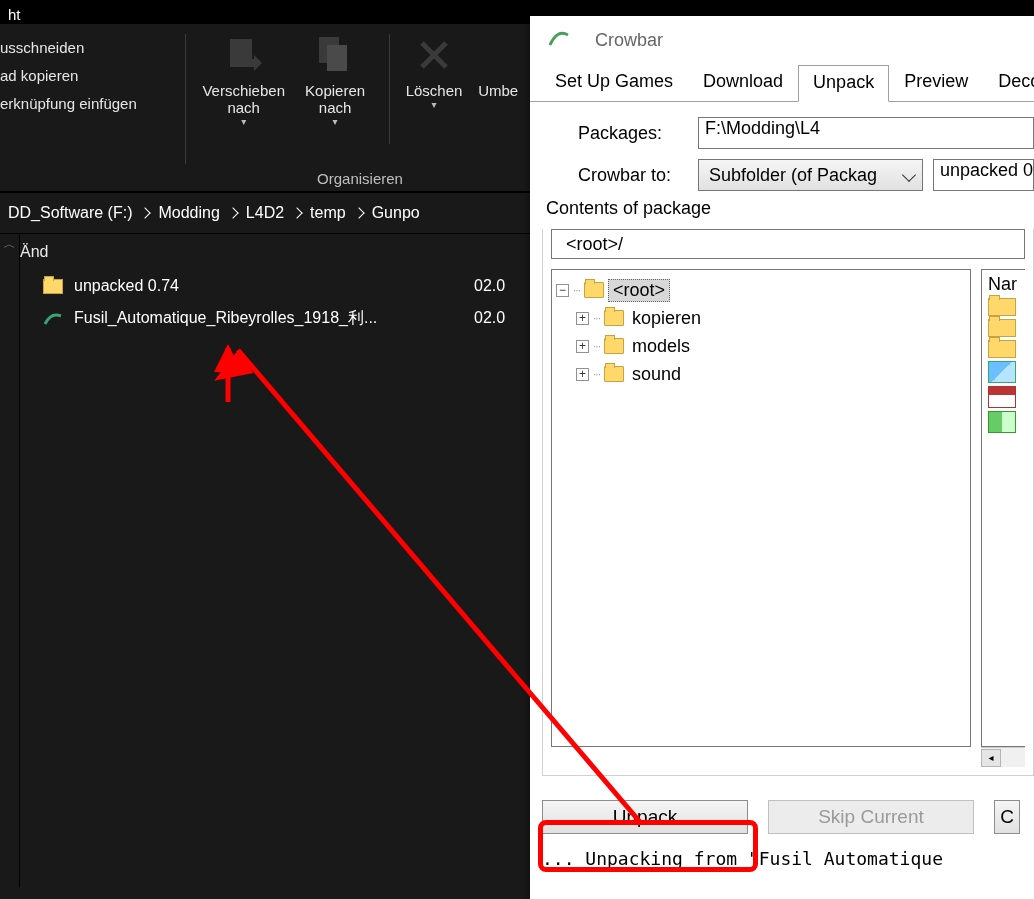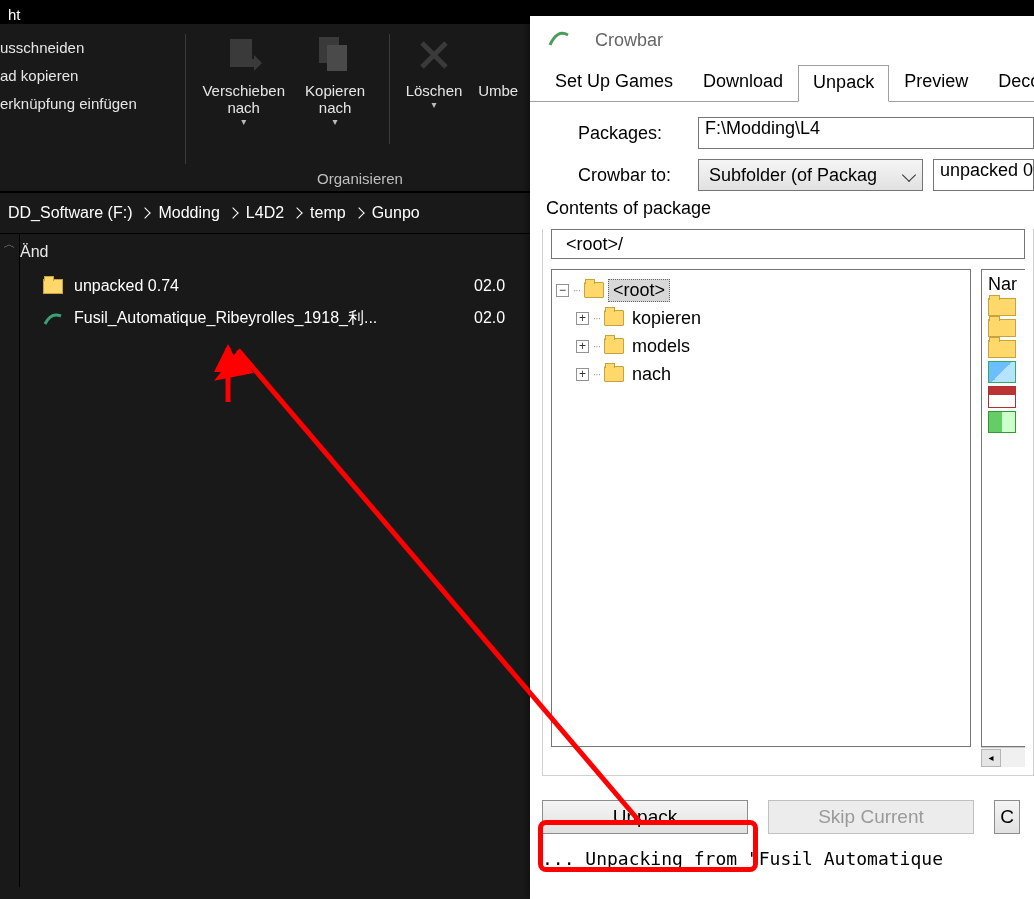--- a/index.html
+++ b/index.html
@@ -238,21 +238,21 @@
         <div class="tree-row" style="padding-left:20px">
           <span class="tree-toggle">+</span>
           <span class="tree-dots">···</span>
           <span class="tree-folder"></span>
           <span class="tree-label">models</span>
         </div>
         <div class="tree-row" style="padding-left:20px">
           <span class="tree-toggle">+</span>
           <span class="tree-dots">···</span>
           <span class="tree-folder"></span>
-          <span class="tree-label">nach</span>
+          <span class="tree-label">sound</span>
         </div>
       </div>
       <div style="display:flex;flex-direction:column">
         <div class="side-panel">
           <div>Nar</div>
           <div class="side-thumb folder"></div>
           <div class="side-thumb folder"></div>
           <div class="side-thumb folder"></div>
           <div class="side-thumb img1"></div>
           <div class="side-thumb img2"></div>

